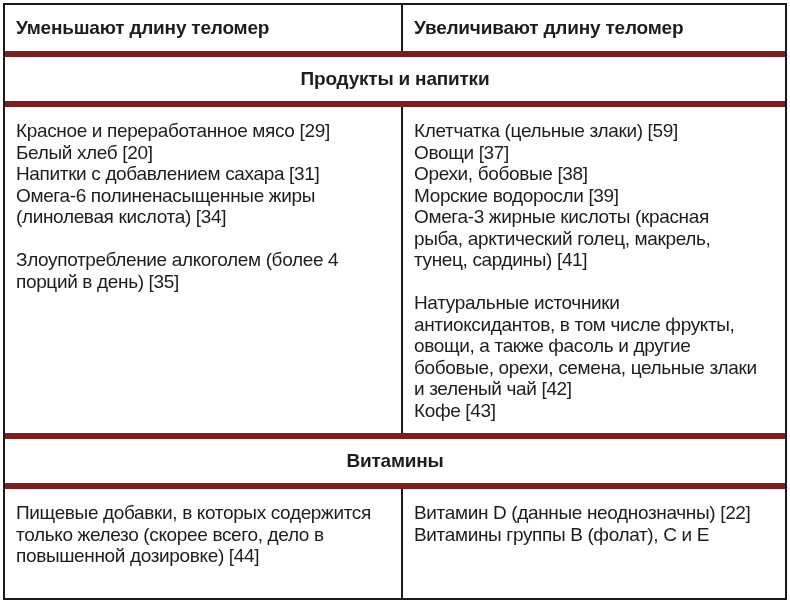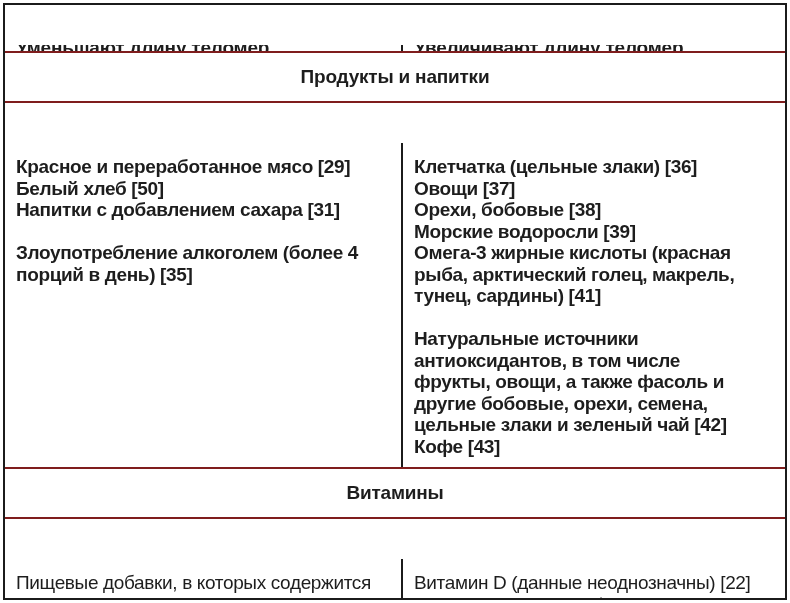--- a/index.html
+++ b/index.html
@@ -24,38 +24,37 @@
     display: flex;
     flex-direction: column;
     background: #ffffff;
     overflow: hidden;
   }
   .row {
     display: grid;
     grid-template-columns: 398px 1fr;
     box-sizing: border-box;
   }
-  .row + .row { border-top: 2px solid #7f1d1d; }
+  .row + .row { border-top: 6px solid #7f1d1d; }
 
   .header-row { height: 46px; flex: 0 0 auto; }
   .section-row {
     height: 50px;
     flex: 0 0 auto;
     display: flex;
     align-items: center;
     justify-content: center;
   }
-  .body-row-1 { flex: 1 1 auto; font-weight: bold; }
+  .body-row-1 { flex: 1 1 auto; }
   .body-row-2 { height: 115px; flex: 0 0 auto; }
 
   .cell {
     box-sizing: border-box;
     padding: 13px 26px 10px 11px;
     overflow: hidden;
-    margin-top: 40px;
   }
   .cell.left { border-right: 2px solid #1b1b1b; }
 
   .th {
     display: flex;
     align-items: center;
     font-size: 19px;
     font-weight: 700;
     letter-spacing: -0.2px;
     padding-top: 0;
@@ -87,26 +86,27 @@
       <div class="cell th">Увеличивают длину теломер</div>
     </div>
 
     <div class="row section-row">
       <div class="section-title">Продукты и напитки</div>
     </div>
 
     <div class="row body-row-1">
       <div class="cell left">
         <p class="item">Красное и переработанное мясо [29]</p>
-        <p class="item">Белый хлеб [50]</p>
+        <p class="item">Белый хлеб [20]</p>
         <p class="item">Напитки с добавлением сахара [31]</p>
+        <p class="item">Омега-6 полиненасыщенные жиры (линолевая кислота) [34]</p>
         <p class="item gap">Злоупотребление алкоголем (более 4 порций в день) [35]</p>
       </div>
       <div class="cell">
-        <p class="item">Клетчатка (цельные злаки) [36]</p>
+        <p class="item">Клетчатка (цельные злаки) [59]</p>
         <p class="item">Овощи [37]</p>
         <p class="item">Орехи, бобовые [38]</p>
         <p class="item">Морские водоросли [39]</p>
         <p class="item">Омега-3 жирные кислоты (красная рыба, арктический голец, макрель, тунец, сардины) [41]</p>
         <p class="item gap">Натуральные источники антиоксидантов, в том числе фрукты, овощи, а также фасоль и другие бобовые, орехи, семена, цельные злаки и зеленый чай [42]</p>
         <p class="item">Кофе [43]</p>
       </div>
     </div>
 
     <div class="row section-row">

